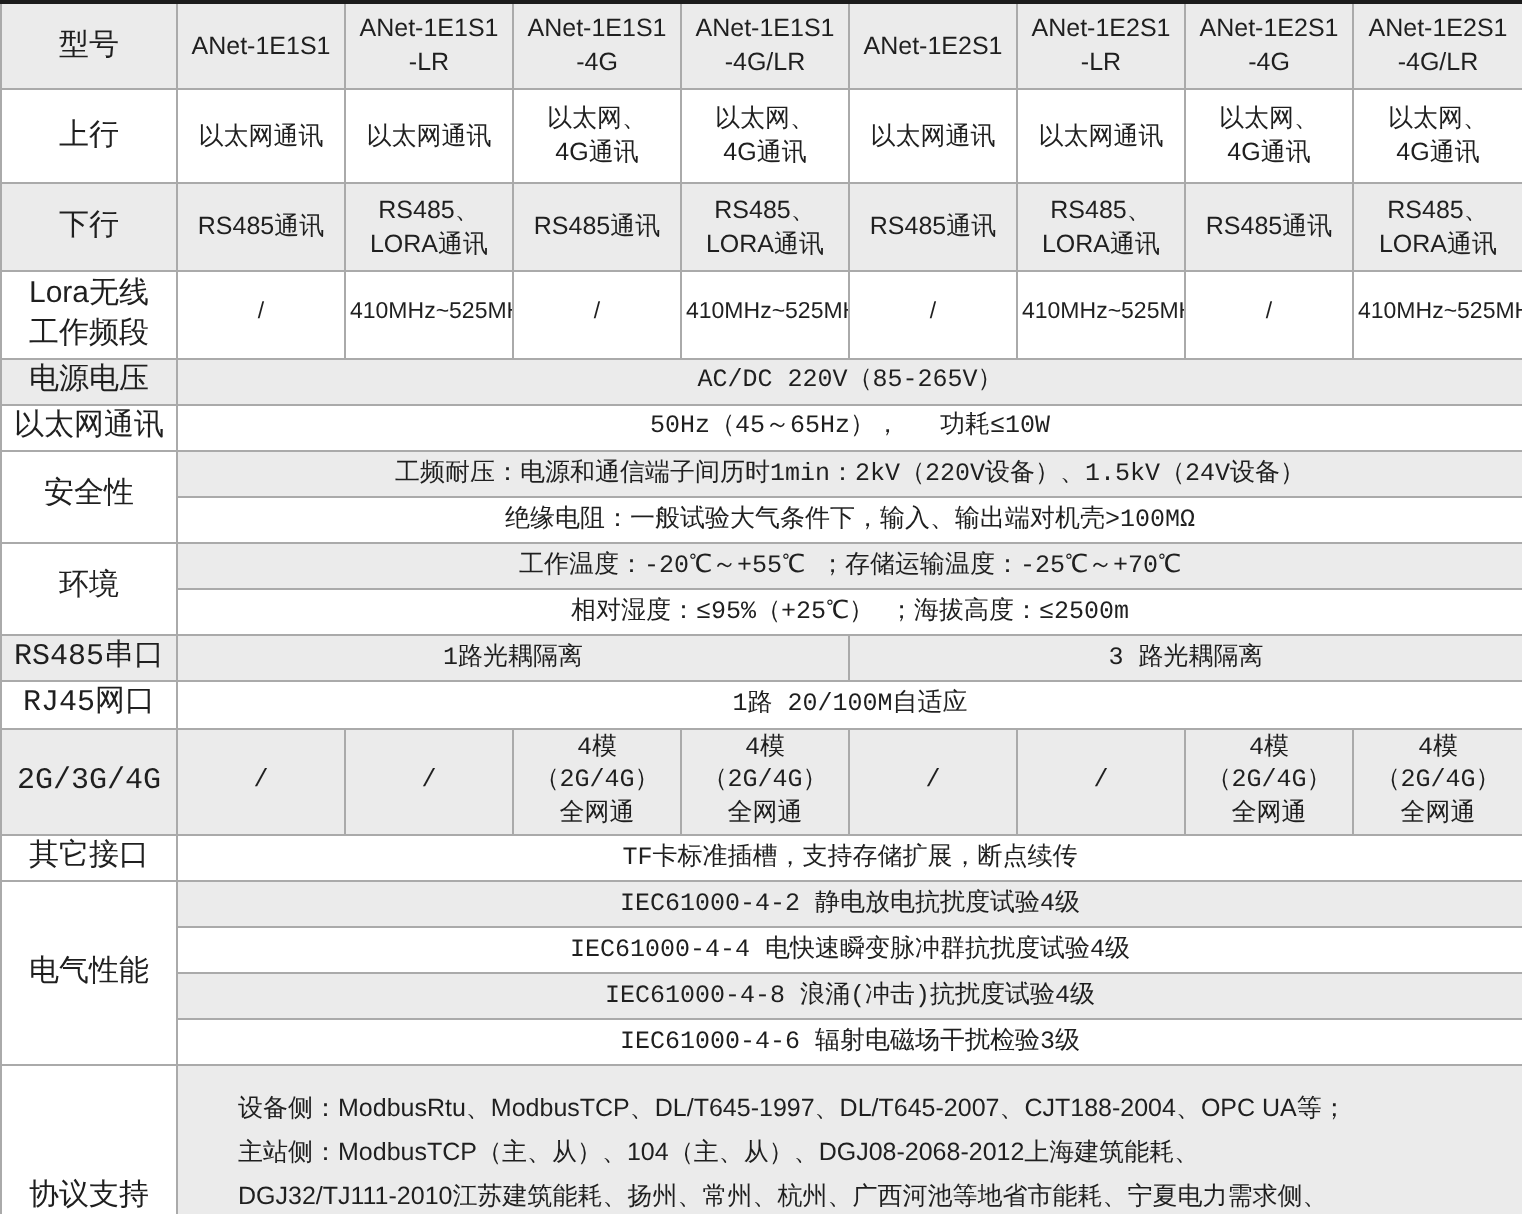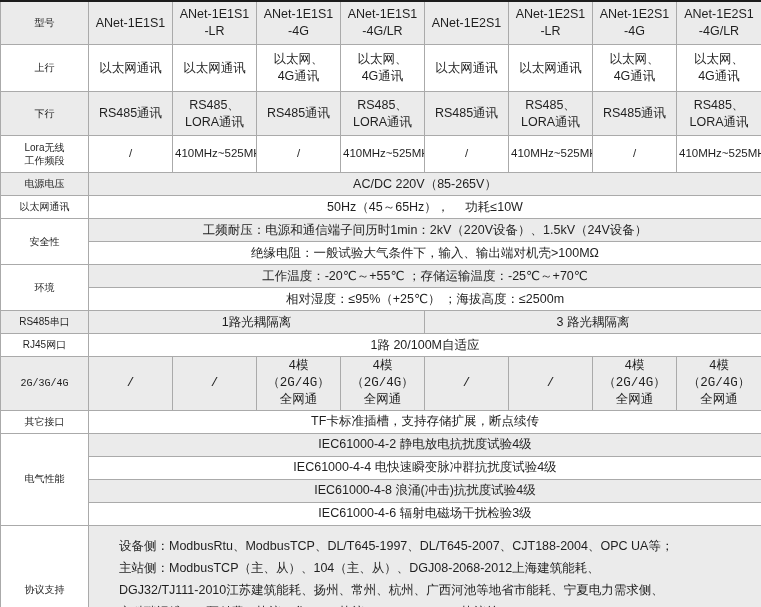--- a/index.html
+++ b/index.html
@@ -5,28 +5,28 @@
   html,body{margin:0;padding:0;background:#ffffff;}
   body{width:761px;height:607px;overflow:hidden;
        font-family:"Liberation Sans","DejaVu Sans",sans-serif;
        color:#1f1f1f;}
   table.spec{width:761px;border-collapse:collapse;table-layout:fixed;
              border-top:2px solid #1c1c1c;border-bottom:2px solid #1c1c1c;
              border-left:1px solid #aaaaaa;border-right:1px solid #aaaaaa;}
   td,th{border:1px solid #aaaaaa;font-size:12.5px;font-weight:normal;
         text-align:center;vertical-align:middle;padding:1px 2px;
         white-space:pre-line;line-height:1.35;overflow:hidden;}
-  th.lbl{font-size:10px;}
+  th.lbl{font-size:15px;}
   .g{background:#ebebeb;}
   .w{background:#ffffff;}
   tr.h-model td, tr.h-model th{height:40px;}
   tr.h-uplink td, tr.h-uplink th{height:44px;}
   tr.h-down td, tr.h-down th{height:41px;}
   tr.h-lora td, tr.h-lora th{height:34px;}
-  tr.h-s td, tr.h-s th{height:20px;}
+  tr.h-s td, tr.h-s th{height:20px;font-family:Liberation Mono, monospace;}
   tr.h-cell td, tr.h-cell th{height:31px;font-family:Liberation Mono, monospace;}
   td.proto{height:117px;text-align:left;padding:6px 8px 6px 30px;
            line-height:22px;vertical-align:middle;}
   td.mono, th.mono{font-family:"Liberation Sans","DejaVu Sans",sans-serif;}
 </style>
 </head>
 <body>
 
 <table class="spec">
   <colgroup>

